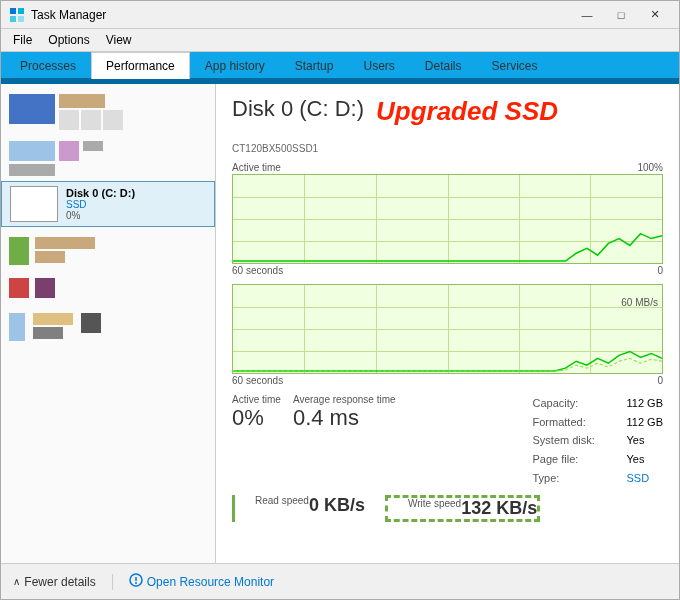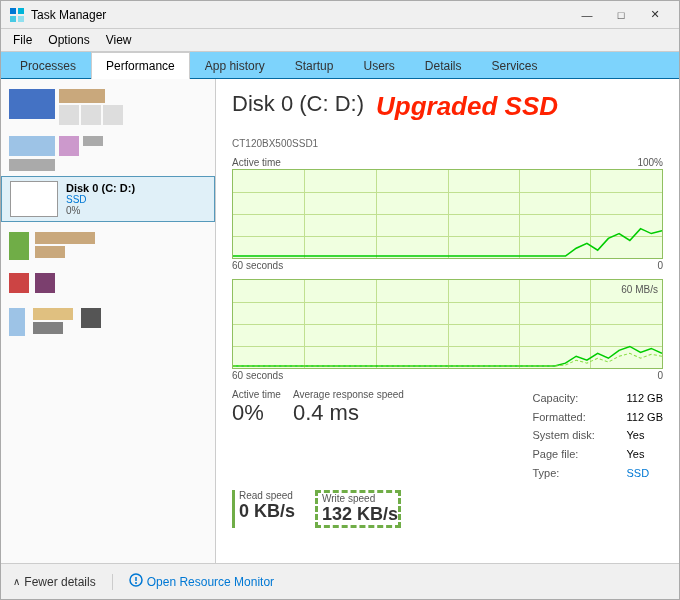--- a/index.html
+++ b/index.html
@@ -63,22 +63,22 @@
       border-bottom: 1px solid #ccc;
     }
     .menu-item {
       padding: 2px 8px;
       font-size: 12px;
       cursor: pointer;
       color: #000;
     }
     .tabs {
       display: flex;
-      border-bottom: 1px solid #0369a1;
-      background: #7dd3fc;
+      border-bottom: 6px solid #0369a1;
+      background: #0ea5e9;
       padding: 0 4px;
     }
     .tab {
       padding: 6px 14px;
       font-size: 12px;
       cursor: pointer;
       border: 1px solid transparent;
       border-bottom: none;
       margin-bottom: -1px;
       color: #333;
@@ -208,23 +208,23 @@
       font-weight: 300;
       color: #333;
     }
     .speed-row {
       display: flex;
       gap: 20px;
       margin-top: 8px;
     }
     .speed-block {
       display: flex;
-      flex-direction: column;
+      flex-direction: row;
       border-left: 3px solid;
-      padding-left: 4px;
+      padding-left: 20px;
     }
     .speed-read { border-color: #70ad47; }
     .speed-write { border-color: #70ad47; border-style: dashed; }
     .speed-label {
       font-size: 10px;
       color: #555;
     }
     .speed-value {
       font-size: 18px;
       font-weight: 700;
@@ -447,21 +447,21 @@
         </div>
         <div class="chart-footer">
           <span>60 seconds</span>
           <span>0</span>
         </div>
       </div>
 
       <div class="chart-section">
         <div class="chart-container">
 
-          <div style="position:absolute;right:4px;top:4px;font-size:10px;color:#555;">60 MB/s</div>
+          <div style="position:absolute;right:4px;top:12px;font-size:10px;color:#555;">60 MB/s</div>
 
           <div class="grid-h" style="top:25%;"></div>
           <div class="grid-h" style="top:50%;"></div>
           <div class="grid-h" style="top:75%;"></div>
           <div class="grid-v" style="left:16.6%;"></div>
           <div class="grid-v" style="left:33.3%;"></div>
           <div class="grid-v" style="left:50%;"></div>
           <div class="grid-v" style="left:66.6%;"></div>
           <div class="grid-v" style="left:83.3%;"></div>
           <svg class="chart-svg" viewBox="0 0 400 90" preserveAspectRatio="none">
@@ -474,21 +474,21 @@
           <span>0</span>
         </div>
       </div>
 
       <div style="display:flex;gap:12px;align-items:flex-start;margin-top:4px;">
         <div style="display:flex;flex-direction:column;gap:0;">
           <span class="stat-label">Active time</span>
           <span class="stat-value">0%</span>
         </div>
         <div style="display:flex;flex-direction:column;gap:0;">
-          <span class="stat-label">Average response speed</span>
+          <span class="stat-label">Average response time</span>
           <span class="stat-value">0.4 ms</span>
         </div>
 
         <div class="info-table">
           <div class="info-row">
             <span class="info-key">Capacity:</span>
             <span class="info-val">112 GB</span>
           </div>
           <div class="info-row">
             <span class="info-key">Formatted:</span>

